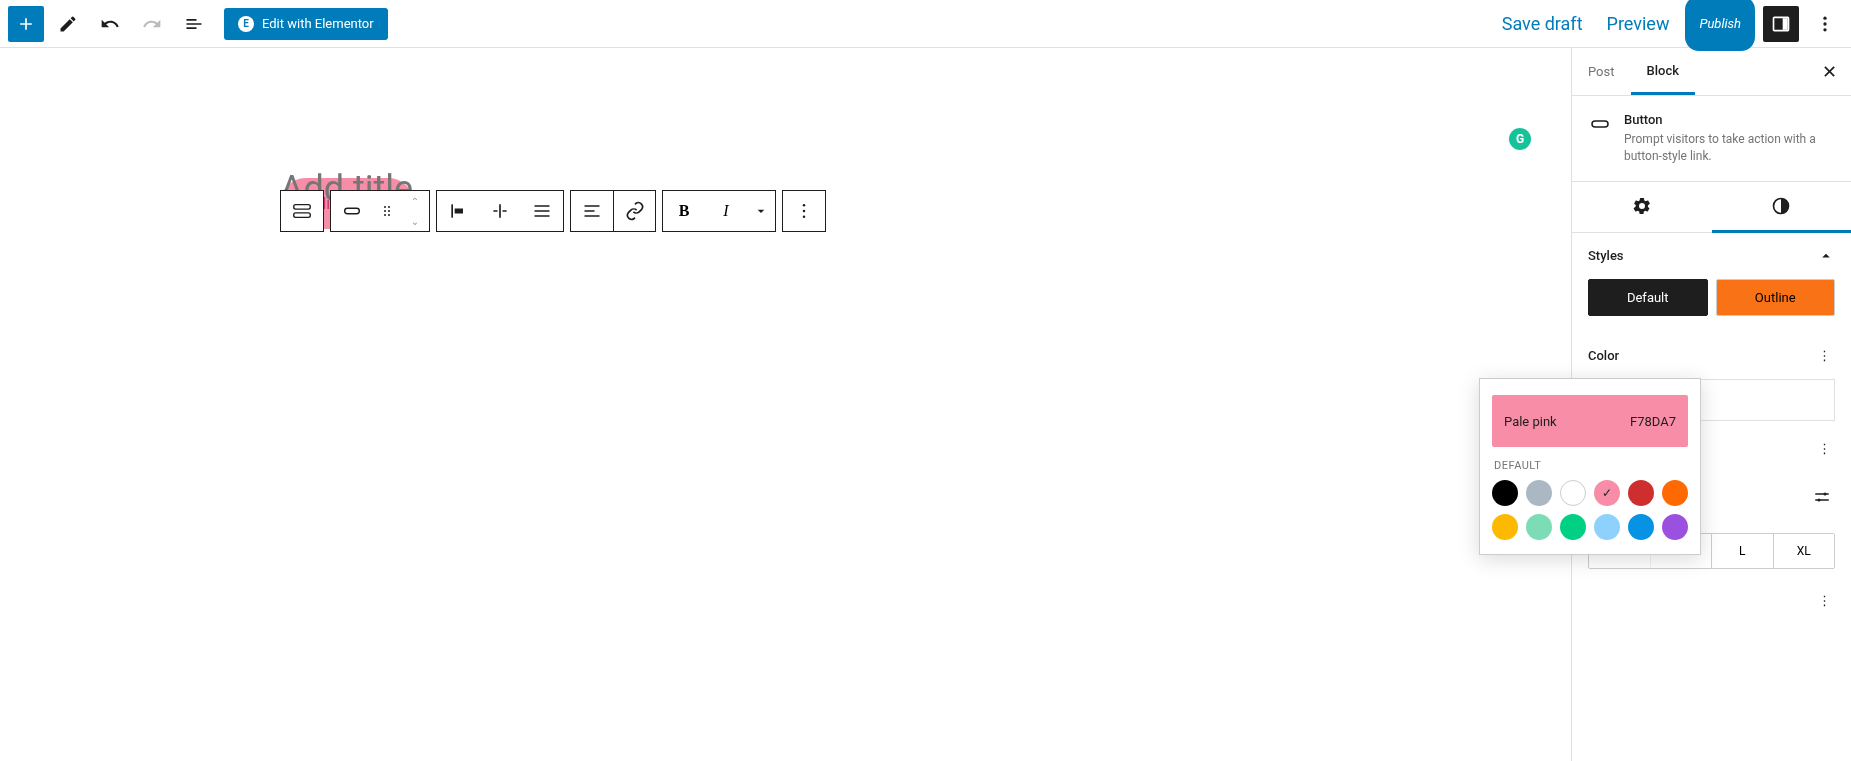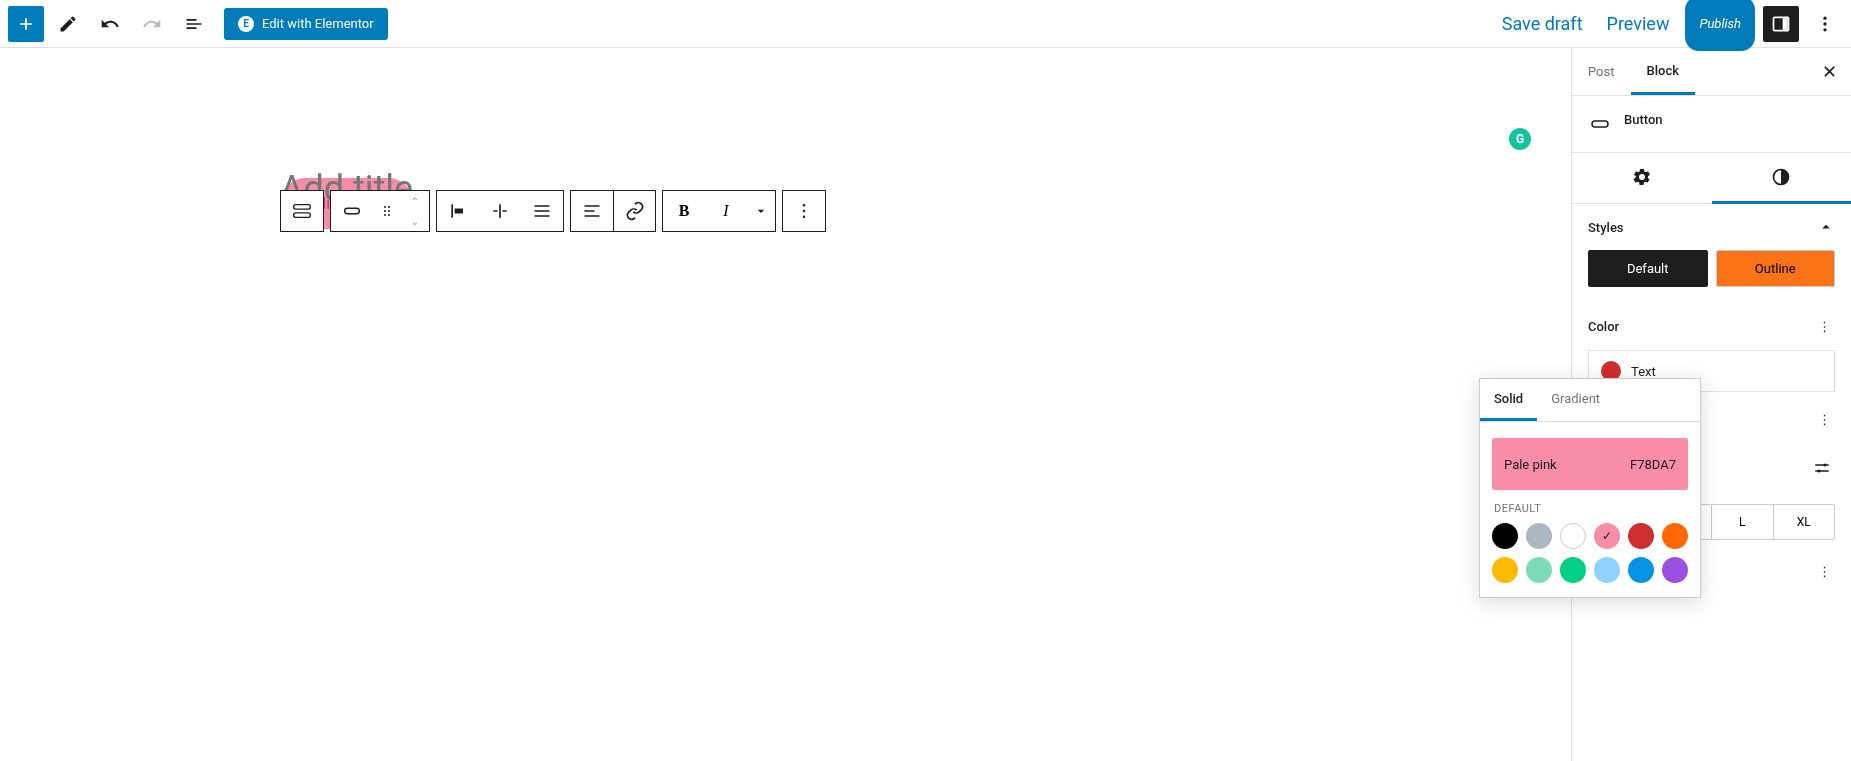--- a/index.html
+++ b/index.html
@@ -235,20 +235,21 @@
 
     <div class="sb-section">
       <div class="sb-block-header">
         <div class="sb-block-icon">
           <svg width="24" height="24" viewBox="0 0 24 24" fill="none" stroke="#1e1e1e" stroke-width="1.5">
               <rect x="4" y="9" width="16" height="6" rx="3"></rect>
             </svg>
         </div>
         <div>
           <div class="sb-block-title">Button</div>
+          <div class="sb-block-desc">Prompt visitors to take action with a button-style link.</div>
         </div>
       </div>
     </div>
 
     <div class="sb-subtabs">
       <div class="sb-subtab">
         <svg width="20" height="20" viewBox="0 0 24 24" fill="#1e1e1e">
             <path d="M19.14 12.94c.04-.3.06-.61.06-.94 0-.32-.02-.64-.07-.94l2.03-1.58a.5.5 0 0 0 .12-.64l-1.92-3.32a.5.5 0 0 0-.61-.22l-2.39.96a7.03 7.03 0 0 0-1.62-.94l-.36-2.54a.5.5 0 0 0-.5-.42h-3.84a.5.5 0 0 0-.5.42l-.36 2.54c-.59.24-1.13.57-1.62.94l-2.39-.96a.5.5 0 0 0-.61.22L2.74 8.84a.5.5 0 0 0 .12.64l2.03 1.58c-.5.3-.7.62-.7.94s.2.64.07.94l-2.03 1.58a.5.5 0 0 0-.12.64l1.92 3.32c.14.24.44.34.61.22l2.39-.96c.49.37 1.03.7 1.62.94l.36 2.54c.4.24.25.42.5.42h3.84c.25 0 .46-.18.5-.42l.36-2.54a7.03 7.03 0 0 0 1.62-.94l2.39.96c.24.1.5 0 .61-.22l1.92-3.32a.5.5 0 0 0-.12-.64l-2.03-1.58zM12 15.6A3.6 3.6 0 1 1 12 8.4a3.6 3.6 0 0 1 0 7.2z"></path>
           </svg>
       </div>
@@ -305,24 +306,20 @@
       <button class="size-btn">XL</button>
     </div>
 
     <div class="color-header" style="padding:4px 16px 8px">
       <span></span>
       <span class="more-dots">⋮</span>
     </div>
 
 
     <div class="color-popover">
-      <div class="cp-tabs">
-        <div class="cp-tab active">Solid</div>
-        <div class="cp-tab">Gradient</div>
-      </div>
       <div class="cp-swatch-big">
         <span>Pale pink</span>
         <span>F78DA7</span>
       </div>
       <div class="cp-default-label">DEFAULT</div>
       <div class="cp-swatches" id="swatch-container">
           <div class="cp-sw" style="background: rgb(0, 0, 0);"></div>
           <div class="cp-sw" style="background: rgb(171, 184, 195);"></div>
           <div class="cp-sw bordered" style="background: rgb(255, 255, 255);"></div>
           <div class="cp-sw checked" style="background: rgb(247, 141, 167);"></div>

